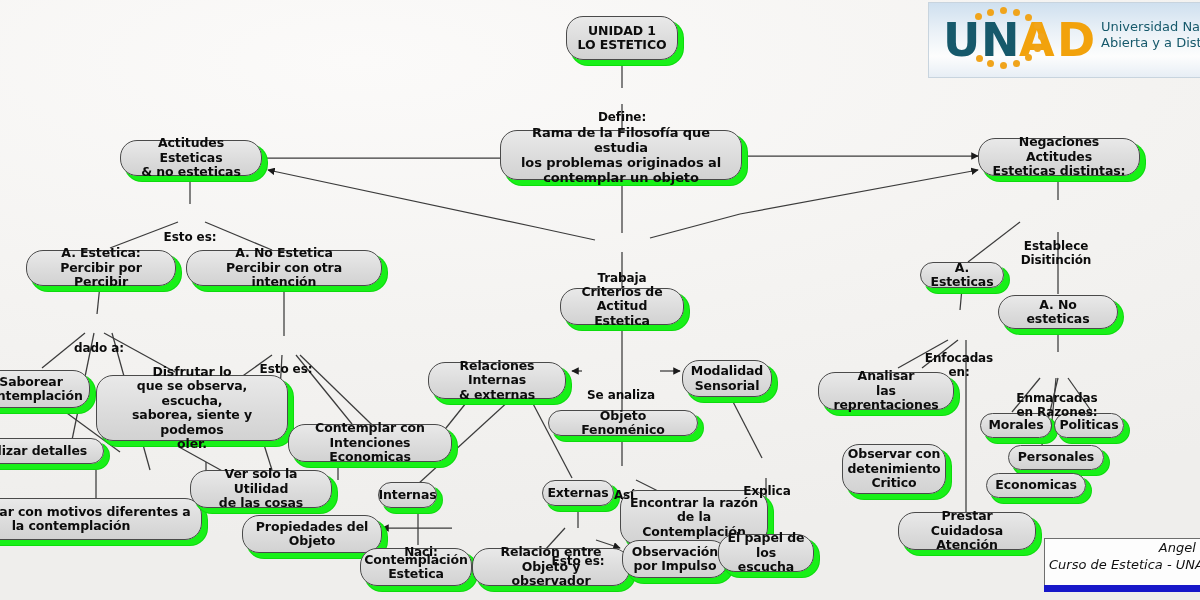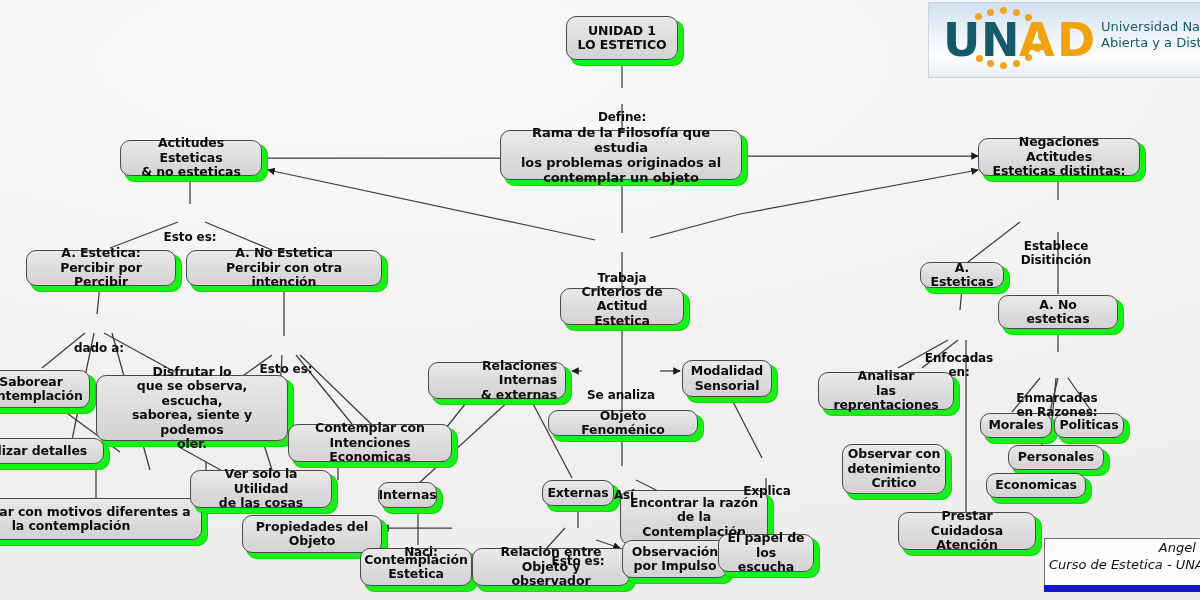--- a/index.html
+++ b/index.html
@@ -18,21 +18,21 @@
   }
 
   svg#links{position:absolute;left:0;top:0;width:1200px;height:600px;}
 
   
   .node{
     position:absolute;
     box-sizing:border-box;
     background:linear-gradient(180deg,#e9e9e9 0%,#dcdcdc 55%,#d2d2d2 100%);
     border:1.6px solid #4a4a4a;
-    border-radius:10px;
+    border-radius:17px;
     box-shadow:5px 5px 0 0 #18f018, 5px 5px 0 1px #0ddb0d;
     color:#0c0c0c;
     font-weight:bold;
     font-size:12.5px;
     line-height:1.16;
     text-align:center;
     display:flex;align-items:center;justify-content:center;
     padding:4px 8px;
     white-space:pre-line;
     letter-spacing:-0.1px;
@@ -231,21 +231,21 @@
 
   <div class="node" style="left:190px;top:470px;width:142px;height:38px;">Ver solo la Utilidad
 de las cosas</div>
 
   <div class="node" style="left:242px;top:515px;width:140px;height:38px;">Propiedades del
 Objeto</div>
 
   <div class="node" style="left:560px;top:288px;width:124px;height:37px;">Criterios de
 Actitud Estetica</div>
 
-  <div class="node" style="left:428px;top:362px;width:138px;height:37px;text-align:right;">Relaciones Internas
+  <div class="node" style="left:428px;top:362px;width:138px;height:37px;">Relaciones Internas
 &amp; externas</div>
 
   <div class="node" style="left:682px;top:360px;width:90px;height:37px;">Modalidad
 Sensorial</div>
 
   <div class="node" style="left:548px;top:410px;width:150px;height:26px;">Objeto Fenoménico</div>
 
   <div class="node" style="left:378px;top:482px;width:59px;height:26px;">Internas</div>
 
   <div class="node" style="left:542px;top:480px;width:72px;height:26px;">Externas</div>

